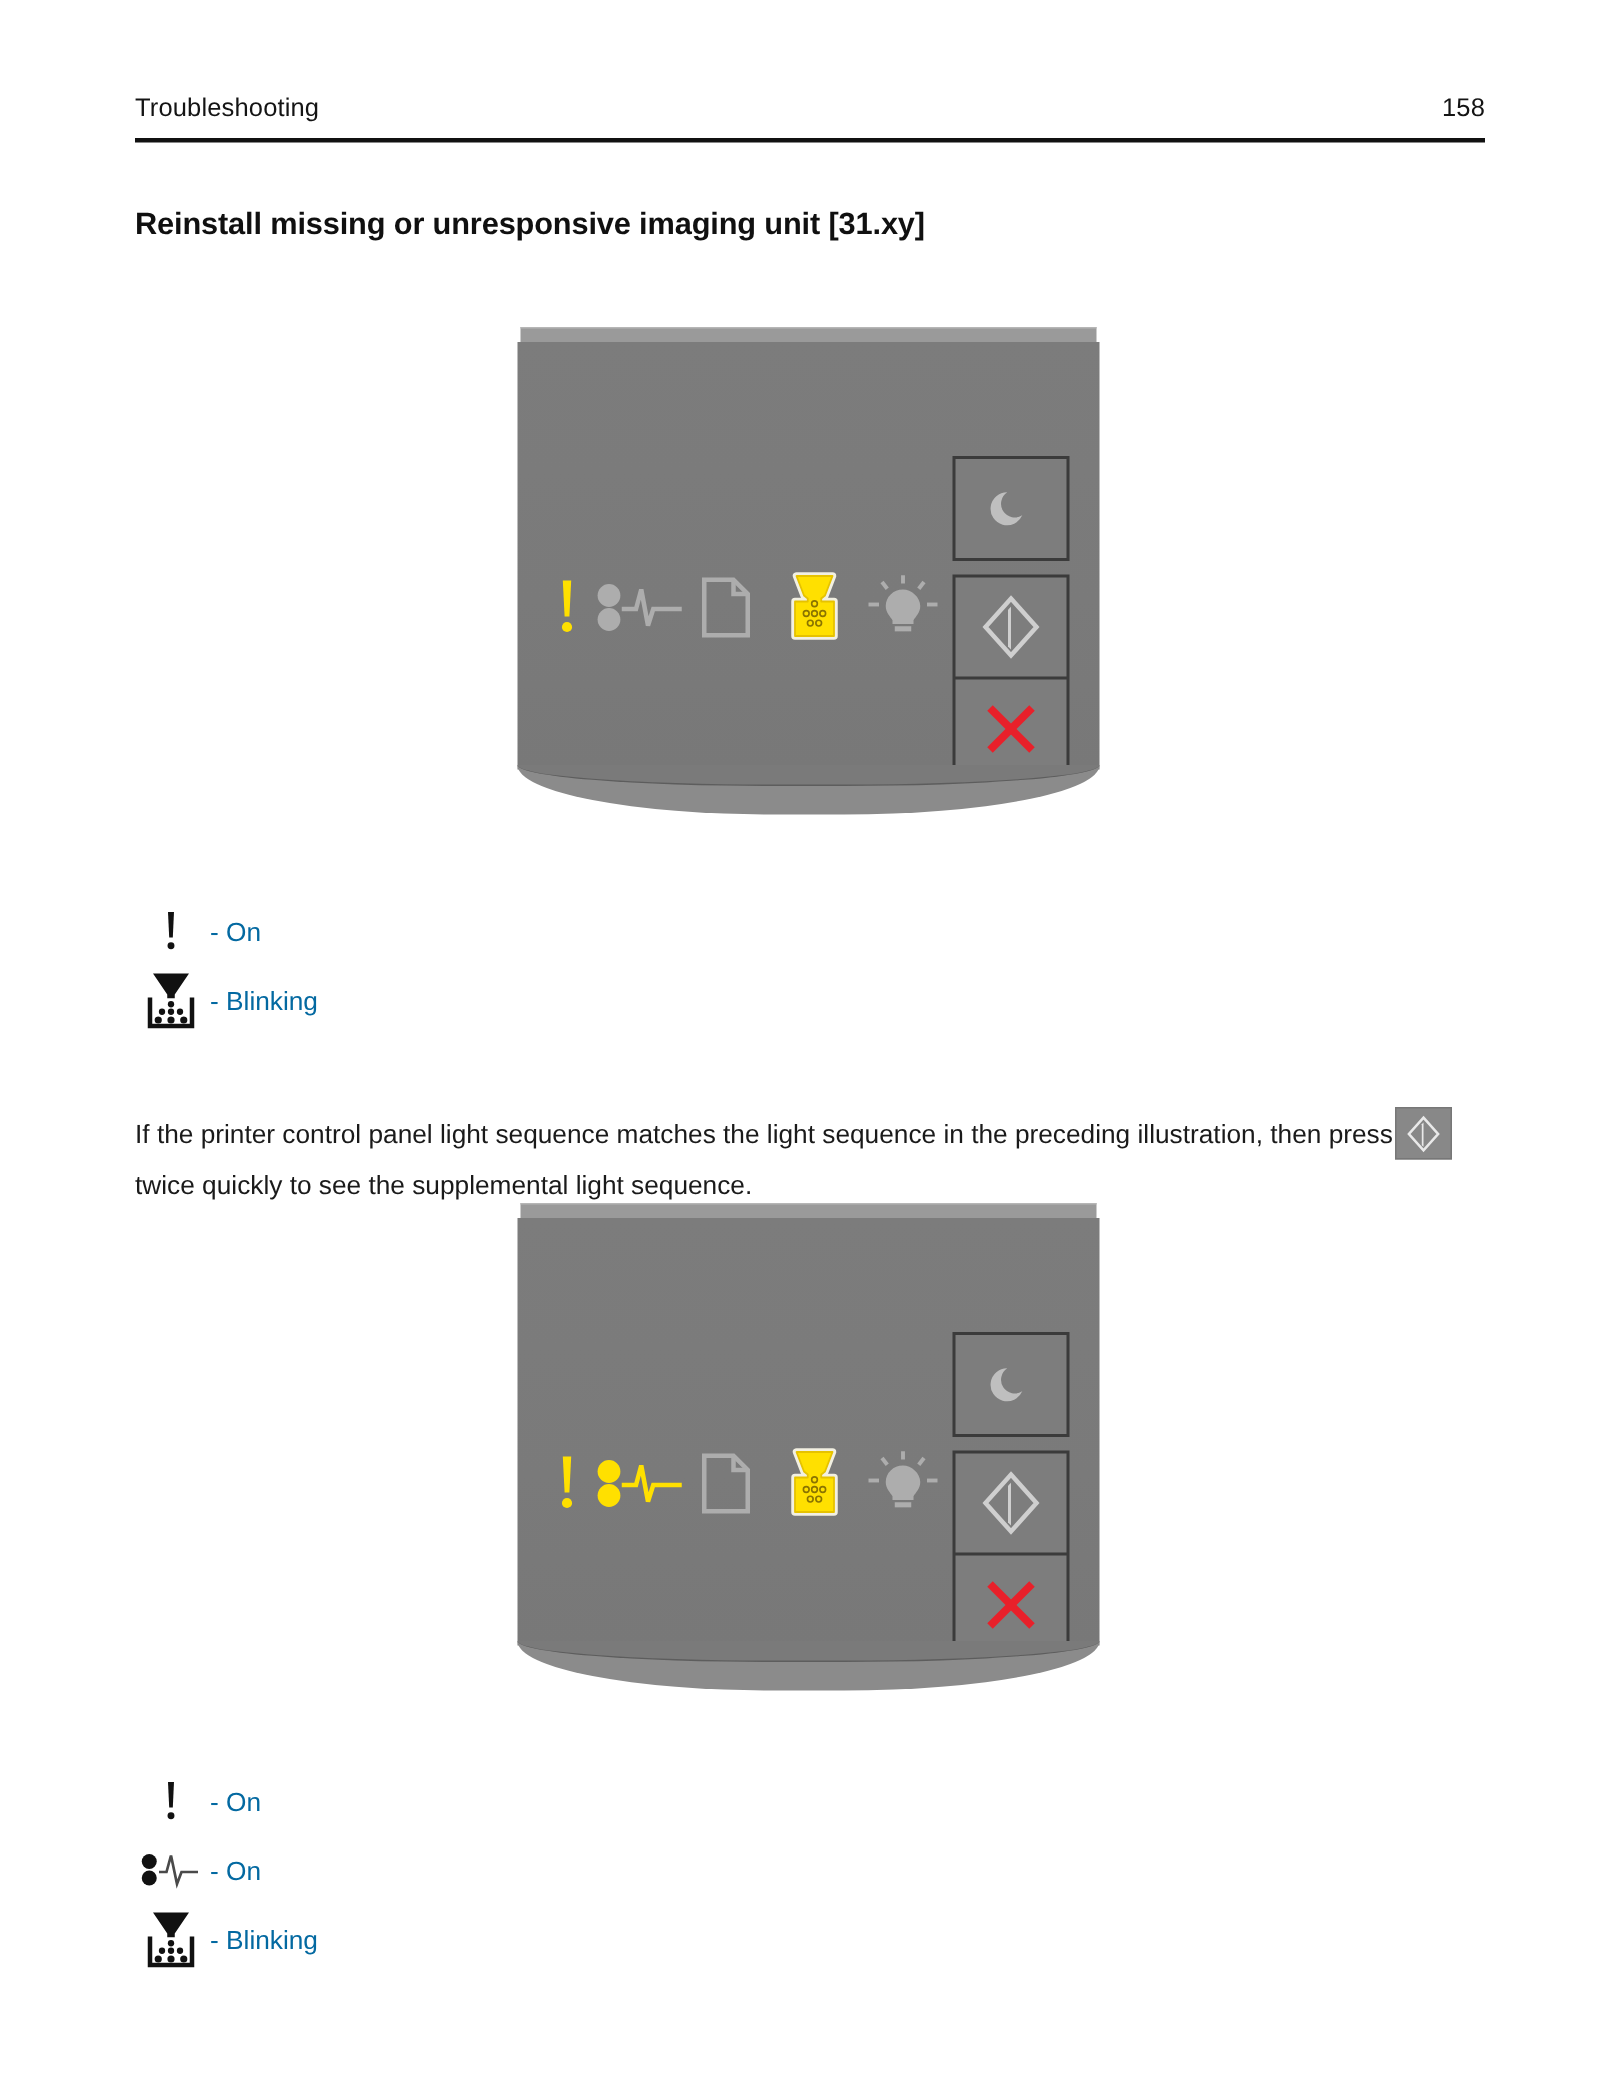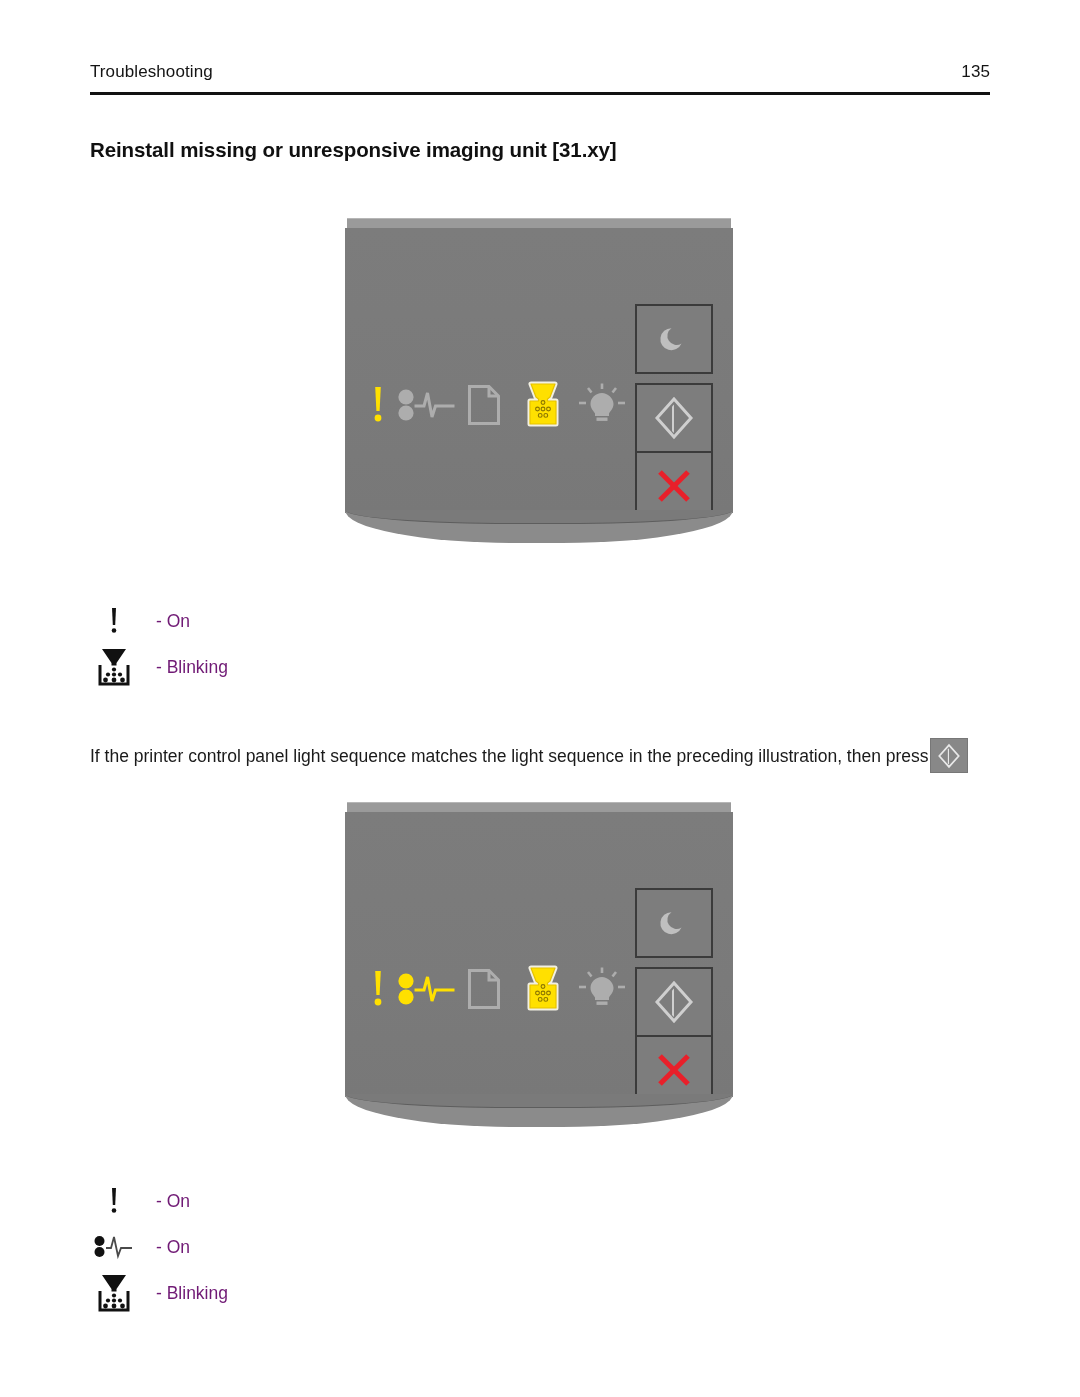--- a/index.html
+++ b/index.html
@@ -162,22 +162,22 @@
   }
   .legend-icon {
     width: 44px;
     display: flex;
     align-items: center;
     justify-content: center;
   }
   .legend-icon.bang { justify-content: center; }
   .legend-text {
     font-size: 17.5px;
-    color: #701a75;
-    margin-left: 20px;
+    color: #0369a1;
+    margin-left: 4px;
     white-space: nowrap;
   }
 
   
   .body-para {
     position: absolute;
     left: 90px;
     top: 706px;
     width: 900px;
     font-size: 17.5px;
@@ -199,21 +199,21 @@
     top: -2px;
   }
 </style>
 </head>
 <body>
 
 <div class="page">
 
   <div class="running-header">
     <span>Troubleshooting</span>
-    <span>135</span>
+    <span>158</span>
   </div>
   <div class="header-rule"></div>
 
   <h1 class="section-title">Reinstall missing or unresponsive imaging unit [31.xy]</h1>
 
   <div class="panel-wrap first">
     <div class="panel-top-strip"></div>
     <div class="panel-body">
 
       <div class="status-row">
@@ -328,20 +328,21 @@
     </div>
   </div>
 
   <p class="body-para">
     <span>If the printer control panel light sequence matches the light sequence in the preceding illustration, then press</span><span class="inline-btn">
       <svg width="22" height="24" viewBox="0 0 38 42">
         <path d="M19 2 L36 21 L19 40 L2 21 Z" fill="none" stroke="#E9E9E9" stroke-width="3"></path>
         <path d="M19 7.5 L19 36 L17 34 L17 9.5 Z" fill="#E9E9E9"></path>
       </svg>
       </span><br>
+    <span>twice quickly to see the supplemental light sequence.</span>
   </p>
 
   <div class="panel-wrap second">
     <div class="panel-top-strip"></div>
     <div class="panel-body">
 
       <div class="status-row">
 
         <div class="status-cell narrow">
           <svg width="16" height="40" viewBox="0 0 16 40">

